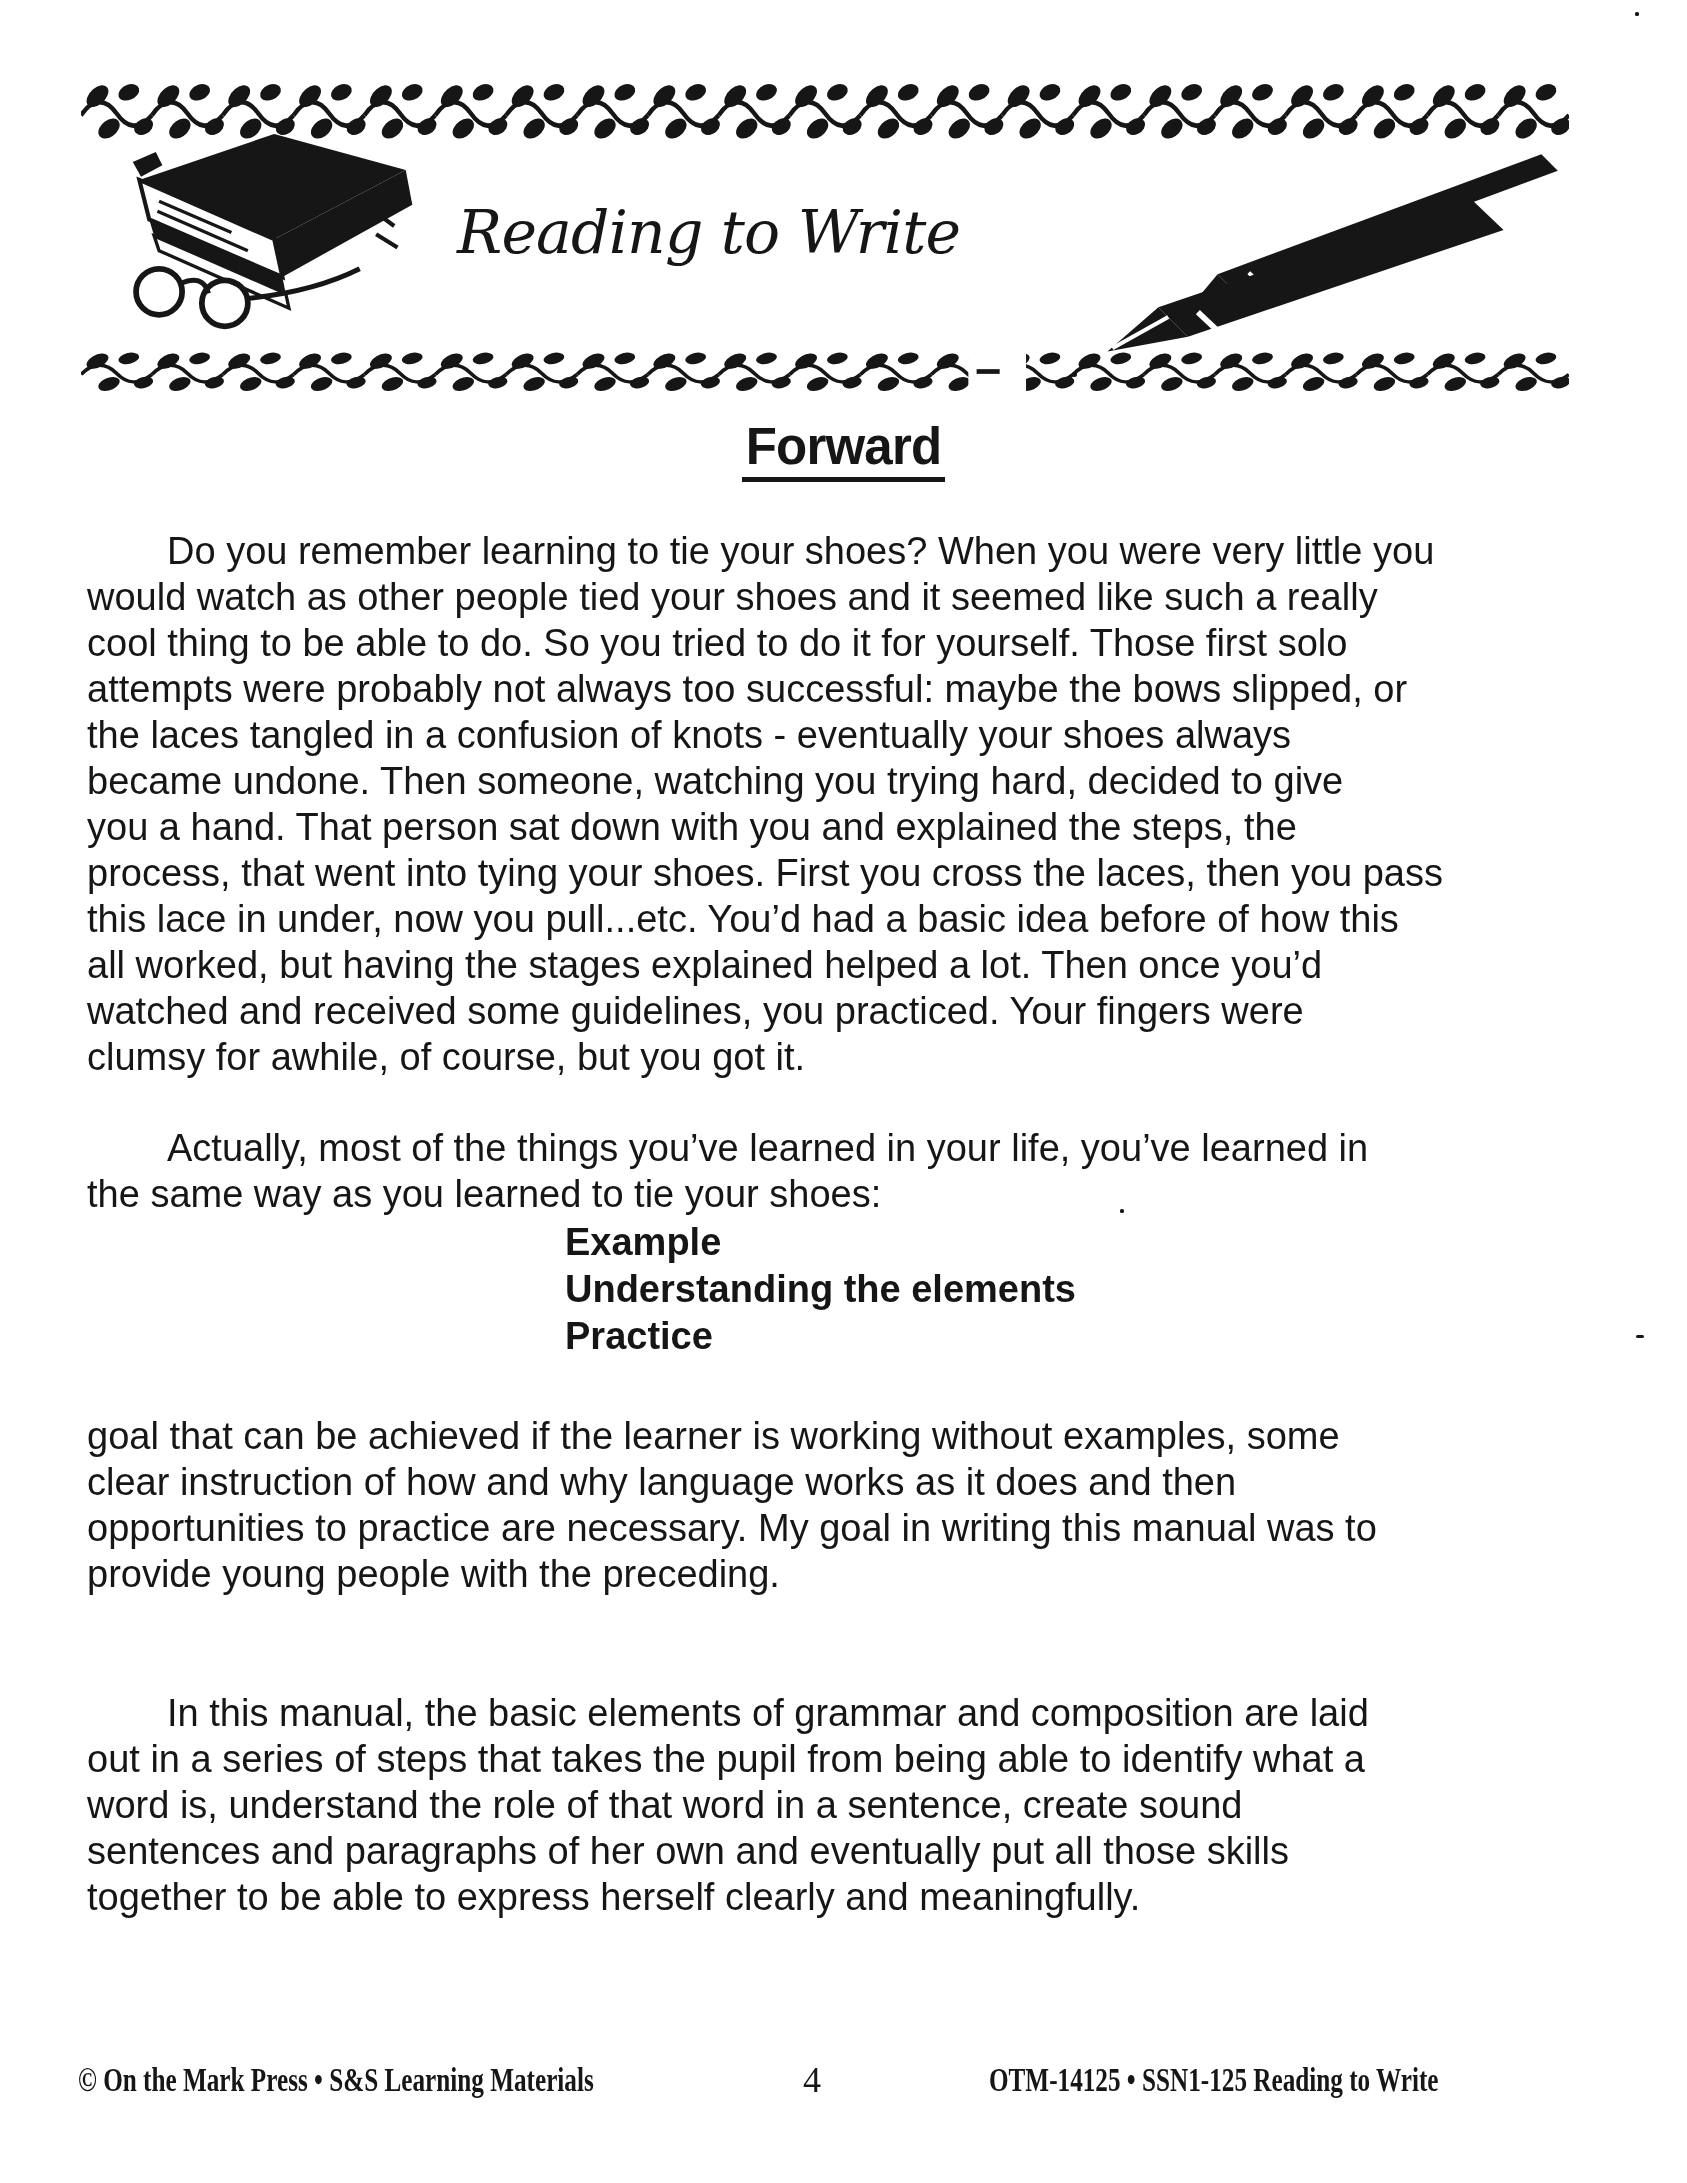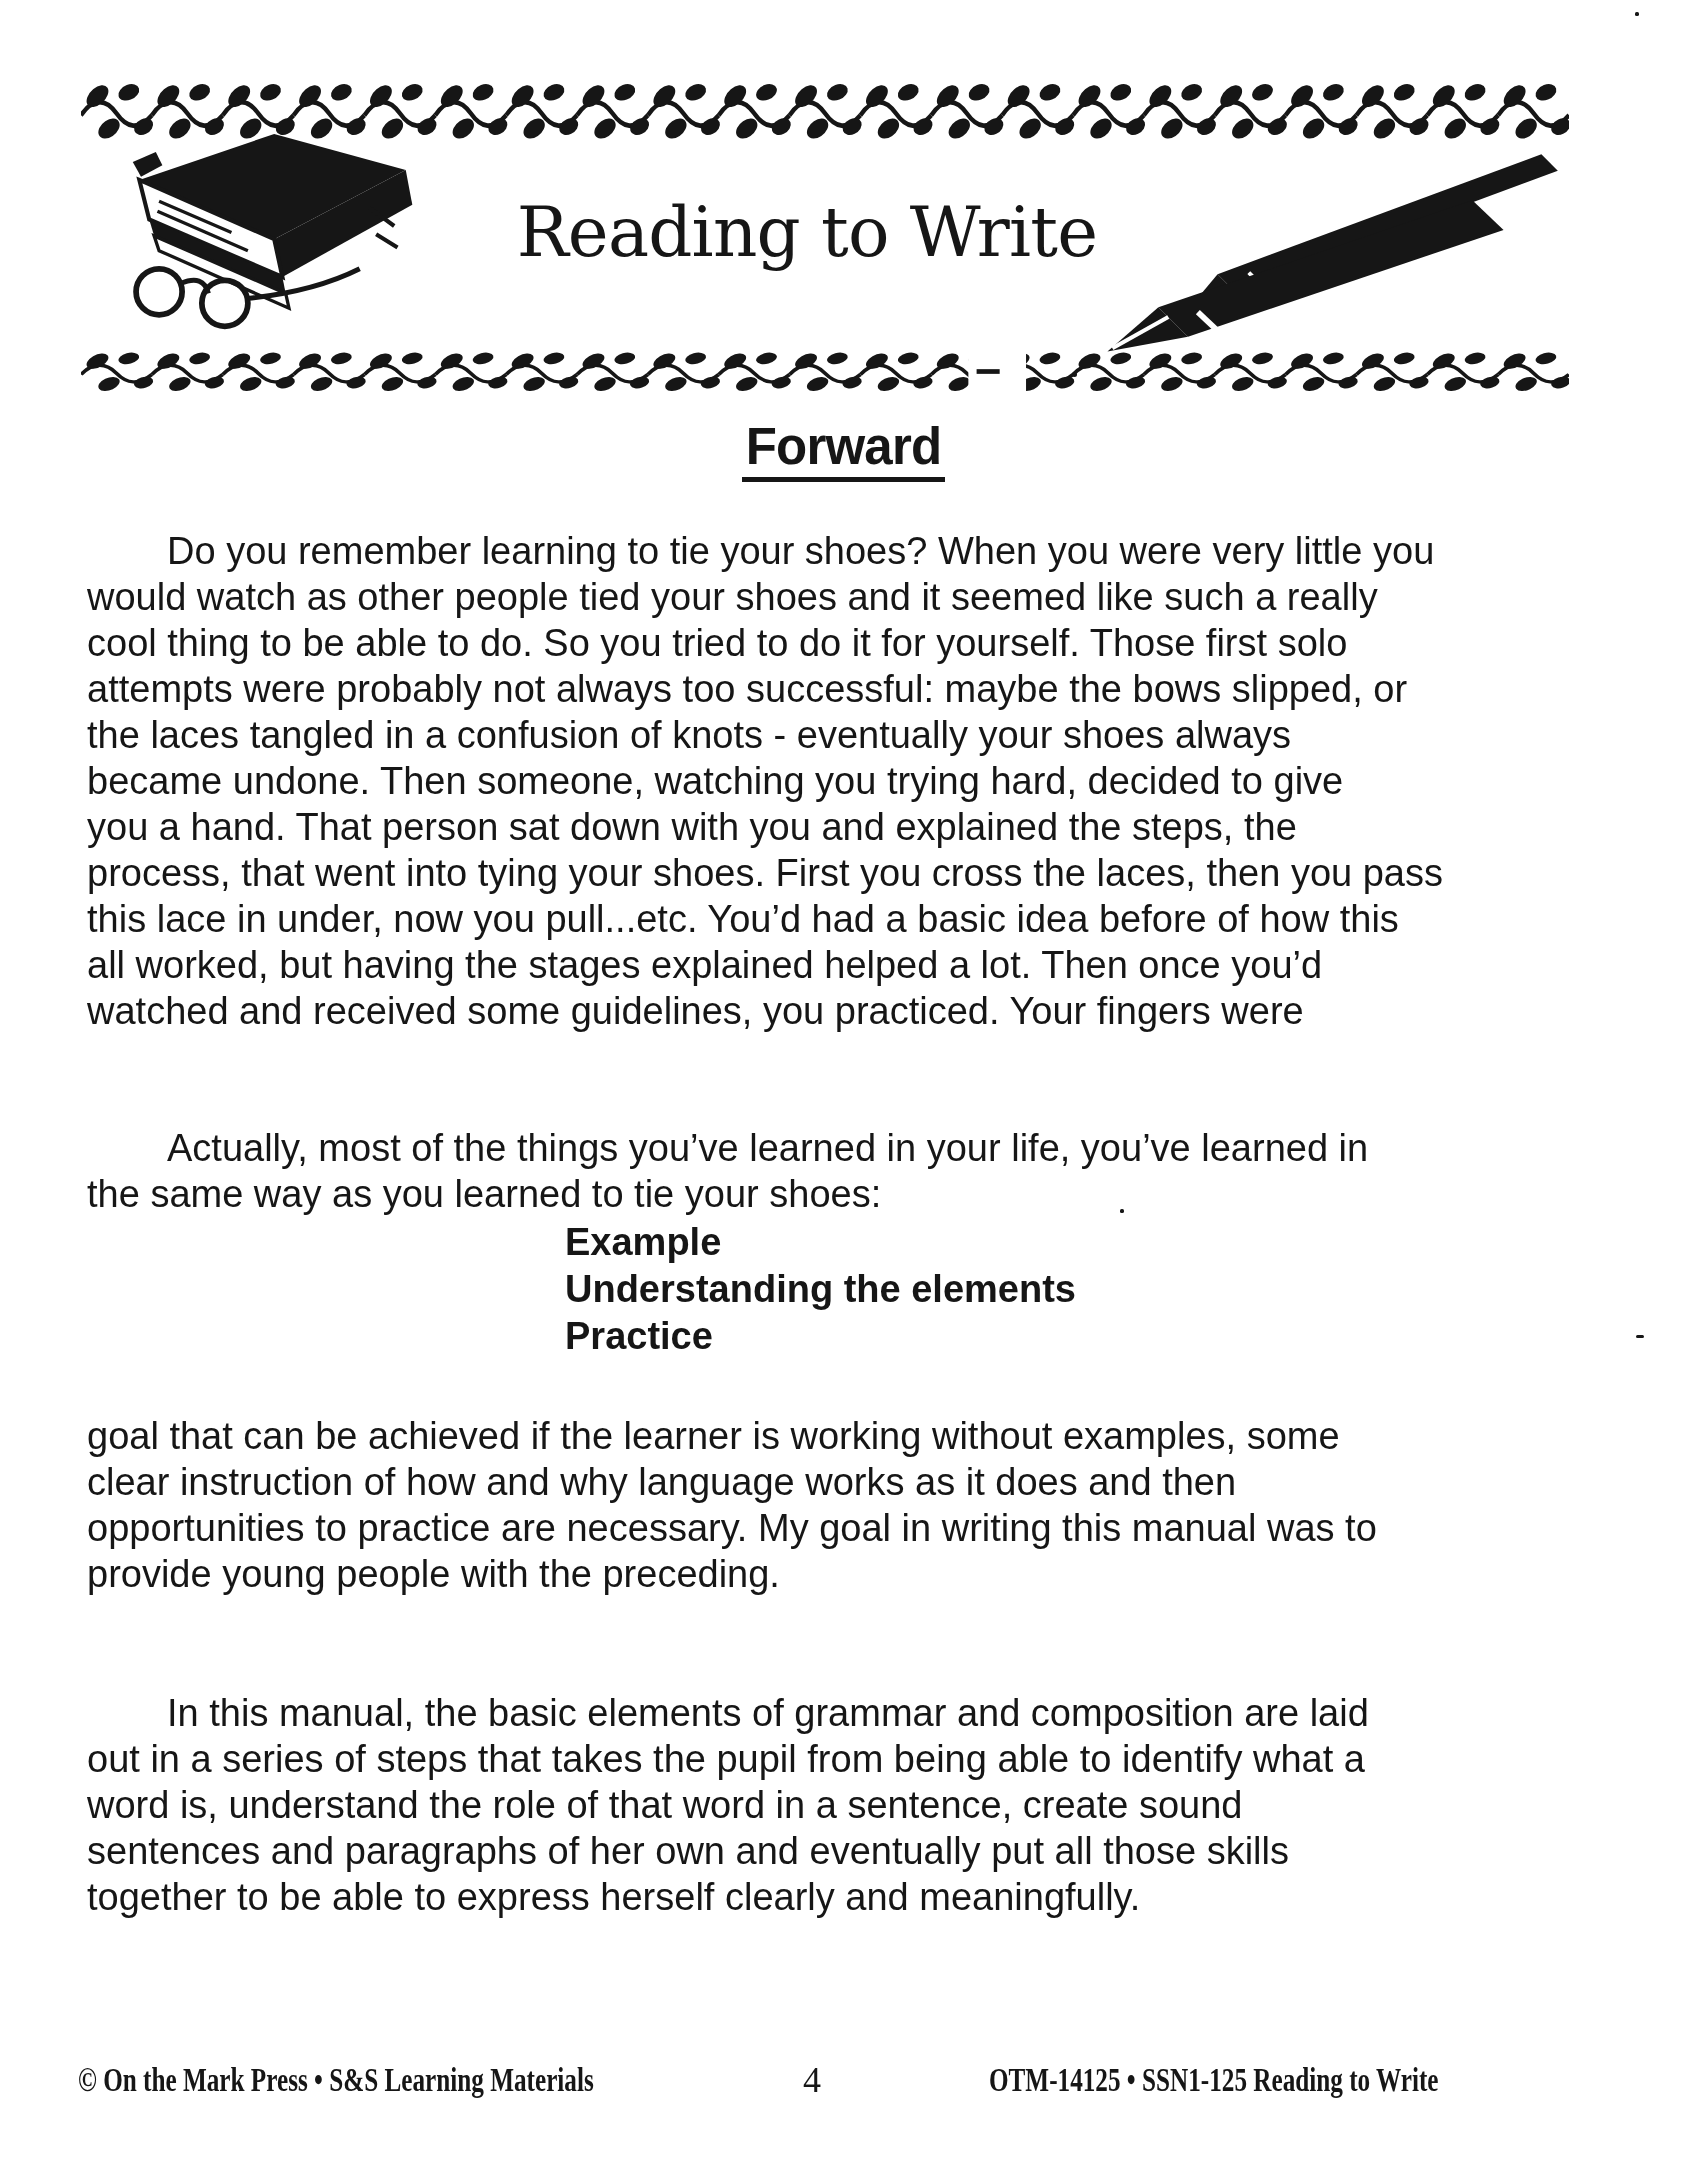--- a/index.html
+++ b/index.html
@@ -3,22 +3,22 @@
 <meta charset="utf-8">
 <style>
   html,body{margin:0;padding:0;background:#888;}
   .page{position:relative;width:1687px;height:2183px;background:var(--paper,#fff);
         font-family:"Liberation Sans",sans-serif;color:var(--ink,#151515);overflow:hidden;margin:0 auto;}
   .art{position:absolute;color:var(--ink,#151515);}
   svg{display:block;}
 
   
   .script-title{position:absolute;left:457px;top:138px;width:700px;height:189px;
-    font-family:"DejaVu Serif",serif;font-size:69px;line-height:189px;
-    text-align:center;letter-spacing:-0.8px;white-space:nowrap;}
+    font-family:"DejaVu Serif",serif;font-style:italic;font-size:60px;line-height:189px;
+    text-align:left;letter-spacing:-0.8px;white-space:nowrap;}
 
   
   .heading-wrap{position:absolute;left:0;top:420px;width:1687px;text-align:center;}
   .heading{display:inline-block;font-weight:bold;font-size:51px;letter-spacing:-0.8px;
     line-height:54px;padding:0 3.3px 2.5px 3.3px;border-bottom:5px solid var(--ink,#151515);text-align:right;}
 
   
   .para{position:absolute;left:87px;width:1565px;}
   .ln{white-space:nowrap;font-size:38px;line-height:46px;letter-spacing:0;}
   .ind{padding-left:80px;}
@@ -130,20 +130,21 @@
     <div class="ln">would watch as other people tied your shoes and it seemed like such a really</div>
     <div class="ln">cool thing to be able to do. So you tried to do it for yourself. Those first solo</div>
     <div class="ln">attempts were probably not always too successful: maybe the bows slipped, or</div>
     <div class="ln">the laces tangled in a confusion of knots - eventually your shoes always</div>
     <div class="ln">became undone. Then someone, watching you trying hard, decided to give</div>
     <div class="ln">you a hand. That person sat down with you and explained the steps, the</div>
     <div class="ln">process, that went into tying your shoes. First you cross the laces, then you pass</div>
     <div class="ln">this lace in under, now you pull...etc. You’d had a basic idea before of how this</div>
     <div class="ln">all worked, but having the stages explained helped a lot. Then once you’d</div>
     <div class="ln">watched and received some guidelines, you practiced. Your fingers were</div>
+    <div class="ln">clumsy for awhile, of course, but you got it.</div>
   </div>
 
   <div class="para" style="top:1125px;">
     <div class="ln ind">Actually, most of the things you’ve learned in your life, you’ve learned in</div>
     <div class="ln">the same way as you learned to tie your shoes:</div>
   </div>
 
   <div class="skill-list" style="top:1219px;">
     <div class="ln">Example</div>
     <div class="ln">Understanding the elements</div>

